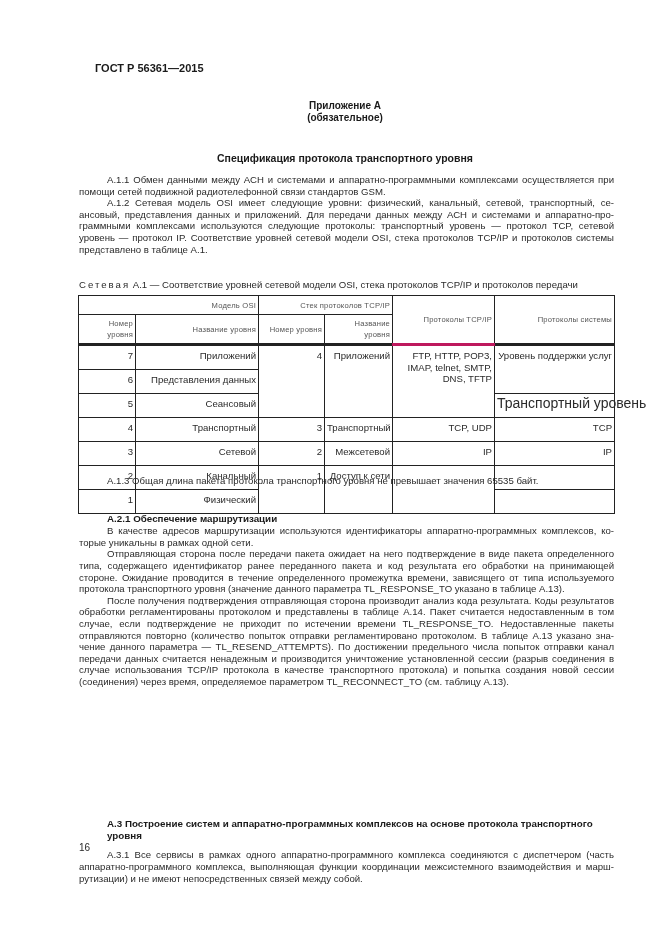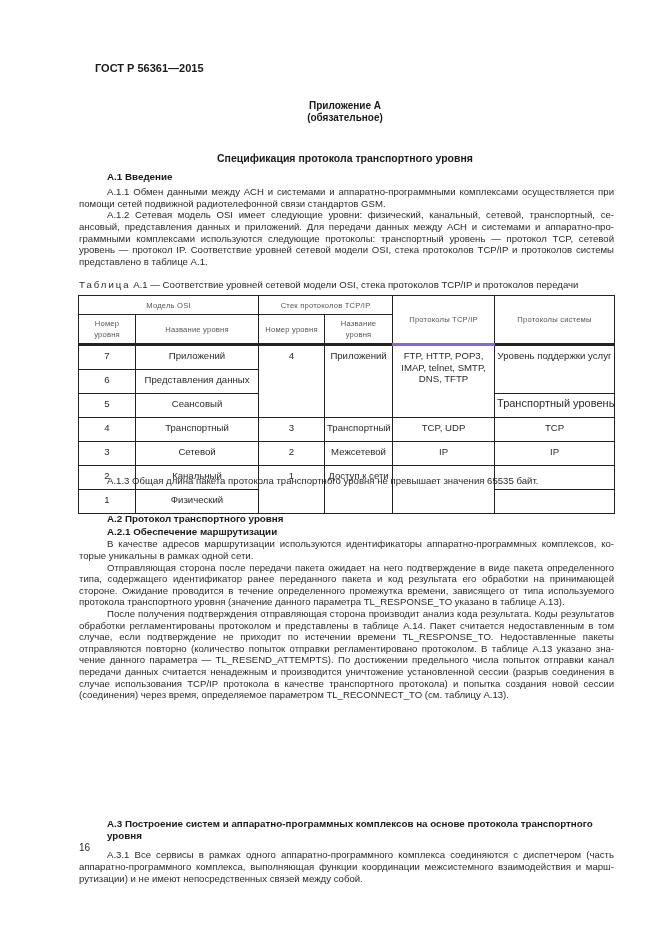--- a/index.html
+++ b/index.html
@@ -9,63 +9,62 @@
   .hdr { left:79px; top:62px; font-size:11px; font-weight:bold; color:#1a1a1a;padding-left:16px; }
   .annex { left:0; width:690px; top:100px; text-align:center; font-size:10px; font-weight:bold; line-height:12px; color:#1a1a1a; }
   .annex .sub { font-weight:bold; }
   .spec-title { left:0; width:690px; top:152px; text-align:center; font-size:10.5px; font-weight:bold; color:#1a1a1a; }
   .sec { position:absolute; left:79px; width:535px; font-size:9.6px; line-height:11.6px; color:#2a2a2a; }
   .sec p { margin:0; text-align:justify; text-indent:28px; }
   .sec h3 { margin:0; padding-left:28px; font-size:9.8px; font-weight:bold; color:#1a1a1a; line-height:12.2px; }
   .caption { left:79px; top:279px; font-size:9.6px; color:#2a2a2a; }
   .caption .spaced { letter-spacing:2px; }
   table.osi { position:absolute; left:78px; top:295px; width:536px; border-collapse:collapse; table-layout:fixed; }
-  table.osi td, table.osi th { border:1px solid #222; text-align:center; vertical-align:middle; padding:0 2px; }
+  table.osi td, table.osi th { border:1px solid #222; text-align:right; vertical-align:middle; padding:0 2px; }
   table.osi th { font-weight:normal; font-size:7.6px; color:#555; line-height:11px; letter-spacing:0.2px; }
   table.osi td { font-size:9.6px; color:#2a2a2a; height:19px; line-height:11.5px; vertical-align:top; padding-top:4px; }
   table.osi tr.h1 th { height:18px; }
   table.osi tr.h2 th { height:28px; border-bottom:3px solid #222; }
   .pagenum { left:79px; top:842px; font-size:10px; color:#2a2a2a; }
 </style>
 </head>
 <body>
 
 <div class="abs hdr">ГОСТ Р 56361—2015</div>
 
 <div class="abs annex">
   <div>Приложение А</div>
   <div class="sub">(обязательное)</div>
 </div>
 
 <div class="abs spec-title">Спецификация протокола транспортного уровня</div>
 
 <div class="sec" style="top:171px;">
-  <h3>А.1  Введение</h3>
   <p style="margin-top:3px;">А.1.1  Обмен данными между АСН и системами и аппаратно-программными комплексами осуществляется при помощи сетей подвижной радиотелефонной связи стандартов GSM.</p>
   <p>А.1.2  Сетевая модель OSI имеет следующие уровни: физический, канальный, сетевой, транспортный, се­ансовый, представления данных и приложений. Для передачи данных между АСН и системами и аппаратно-про­граммными комплексами используются следующие протоколы: транспортный уровень — протокол TCP, сетевой уровень — протокол IP. Соответствие уровней сетевой модели OSI, стека протоколов TCP/IP и протоколов системы представлено в таблице А.1.</p>
 </div>
 
 <div class="abs caption">
-  <span class="spaced">Таблица</span><span>  А.1 — Соответствие уровней сетевой модели OSI, стека протоколов TCP/IP и протоколов передачи</span>
+  <span class="spaced">Сетевая</span><span>  А.1 — Соответствие уровней сетевой модели OSI, стека протоколов TCP/IP и протоколов передачи</span>
 </div>
 
 <table class="osi">
   <colgroup>
     <col style="width:57px">
       <col style="width:123px">
       <col style="width:66px">
       <col style="width:68px">
       <col style="width:102px">
       <col style="width:120px">
   </colgroup>
   <tbody>
       <tr class="h1">
     <th colspan="2">Модель OSI</th>
     <th colspan="2">Стек протоколов TCP/IP</th>
-    <th rowspan="2" style="border-bottom:3px solid #8b5cf6;margin-left:16px;">Протоколы TCP/IP</th>
+    <th rowspan="2" style="border-bottom:3px solid #be185d;margin-left:16px;">Протоколы TCP/IP</th>
     <th rowspan="2" style="border-bottom:3px solid #222;">Протоколы системы</th>
   </tr>
   <tr class="h2">
     <th>Номер уровня</th>
     <th>Название уровня</th>
     <th>Номер уровня</th>
     <th>Название уровня</th>
   </tr>
   <tr>
     <td>7</td>
@@ -75,21 +74,21 @@
     <td rowspan="3">FTP, HTTP, POP3, IMAP, telnet, SMTP, DNS, TFTP</td>
     <td rowspan="2">Уровень поддержки услуг</td>
   </tr>
   <tr>
     <td>6</td>
     <td>Представления данных</td>
   </tr>
   <tr>
     <td>5</td>
     <td>Сеансовый</td>
-    <td style="white-space:nowrap;font-size:11px;">Транспортный уровень</td>
+    <td style="white-space:nowrap;font-size:14px;">Транспортный уровень</td>
   </tr>
   <tr>
     <td>4</td>
     <td>Транспортный</td>
     <td>3</td>
     <td>Транспортный</td>
     <td>TCP, UDP</td>
     <td>TCP</td>
   </tr>
   <tr>
@@ -114,21 +113,20 @@
     <td></td>
   </tr>
 </tbody>
   </table>
 
 <div class="sec" style="top:475px;">
   <p>А.1.3  Общая длина пакета протокола транспортного уровня не превышает значения 65535 байт.</p>
 </div>
 
 <div class="sec" style="top:513px;">
-  <h3 style="margin-bottom:1px;">А.2  Протокол транспортного уровня</h3>
   <h3>А.2.1  Обеспечение маршрутизации</h3>
   <p>В качестве адресов маршрутизации используются идентификаторы аппаратно-программных комплексов, ко­торые уникальны в рамках одной сети.</p>
   <p>Отправляющая сторона после передачи пакета ожидает на него подтверждение в виде пакета определенно­го типа, содержащего идентификатор ранее переданного пакета и код результата его обработки на принимающей стороне. Ожидание проводится в течение определенного промежутка времени, зависящего от типа используемого протокола транспортного уровня (значение данного параметра TL_RESPONSE_TO указано в таблице А.13).</p>
   <p>После получения подтверждения отправляющая сторона производит анализ кода результата. Коды результа­тов обработки регламентированы протоколом и представлены в таблице А.14. Пакет считается недоставленным в том случае, если подтверждение не приходит по истечении времени TL_RESPONSE_TO. Недоставленные пакеты отправляются повторно (количество попыток отправки регламентировано протоколом. В таблице А.13 указано зна­чение данного параметра — TL_RESEND_ATTEMPTS). По достижении предельного числа попыток отправки канал передачи данных считается ненадежным и производится уничтожение установленной сессии (разрыв соединения в случае использования TCP/IP протокола в качестве транспортного протокола) и попытка создания новой сессии (соединения) через время, определяемое параметром TL_RECONNECT_TO (см. таблицу А.13).</p>
 </div>
 
 <div class="sec" style="top:774px;">
   <h3 style="padding-left:28px;margin-top:44px;">А.3  Построение систем и аппаратно-программных комплексов на основе протокола транспортного уровня</h3>
   <p style="margin-top:7px;">А.3.1  Все сервисы в рамках одного аппаратно-программного комплекса соединяются с диспетчером (часть аппаратно-программного комплекса, выполняющая функции координации межсистемного взаимодействия и марш­рутизации) и не имеют непосредственных связей между собой.</p>
 </div>

